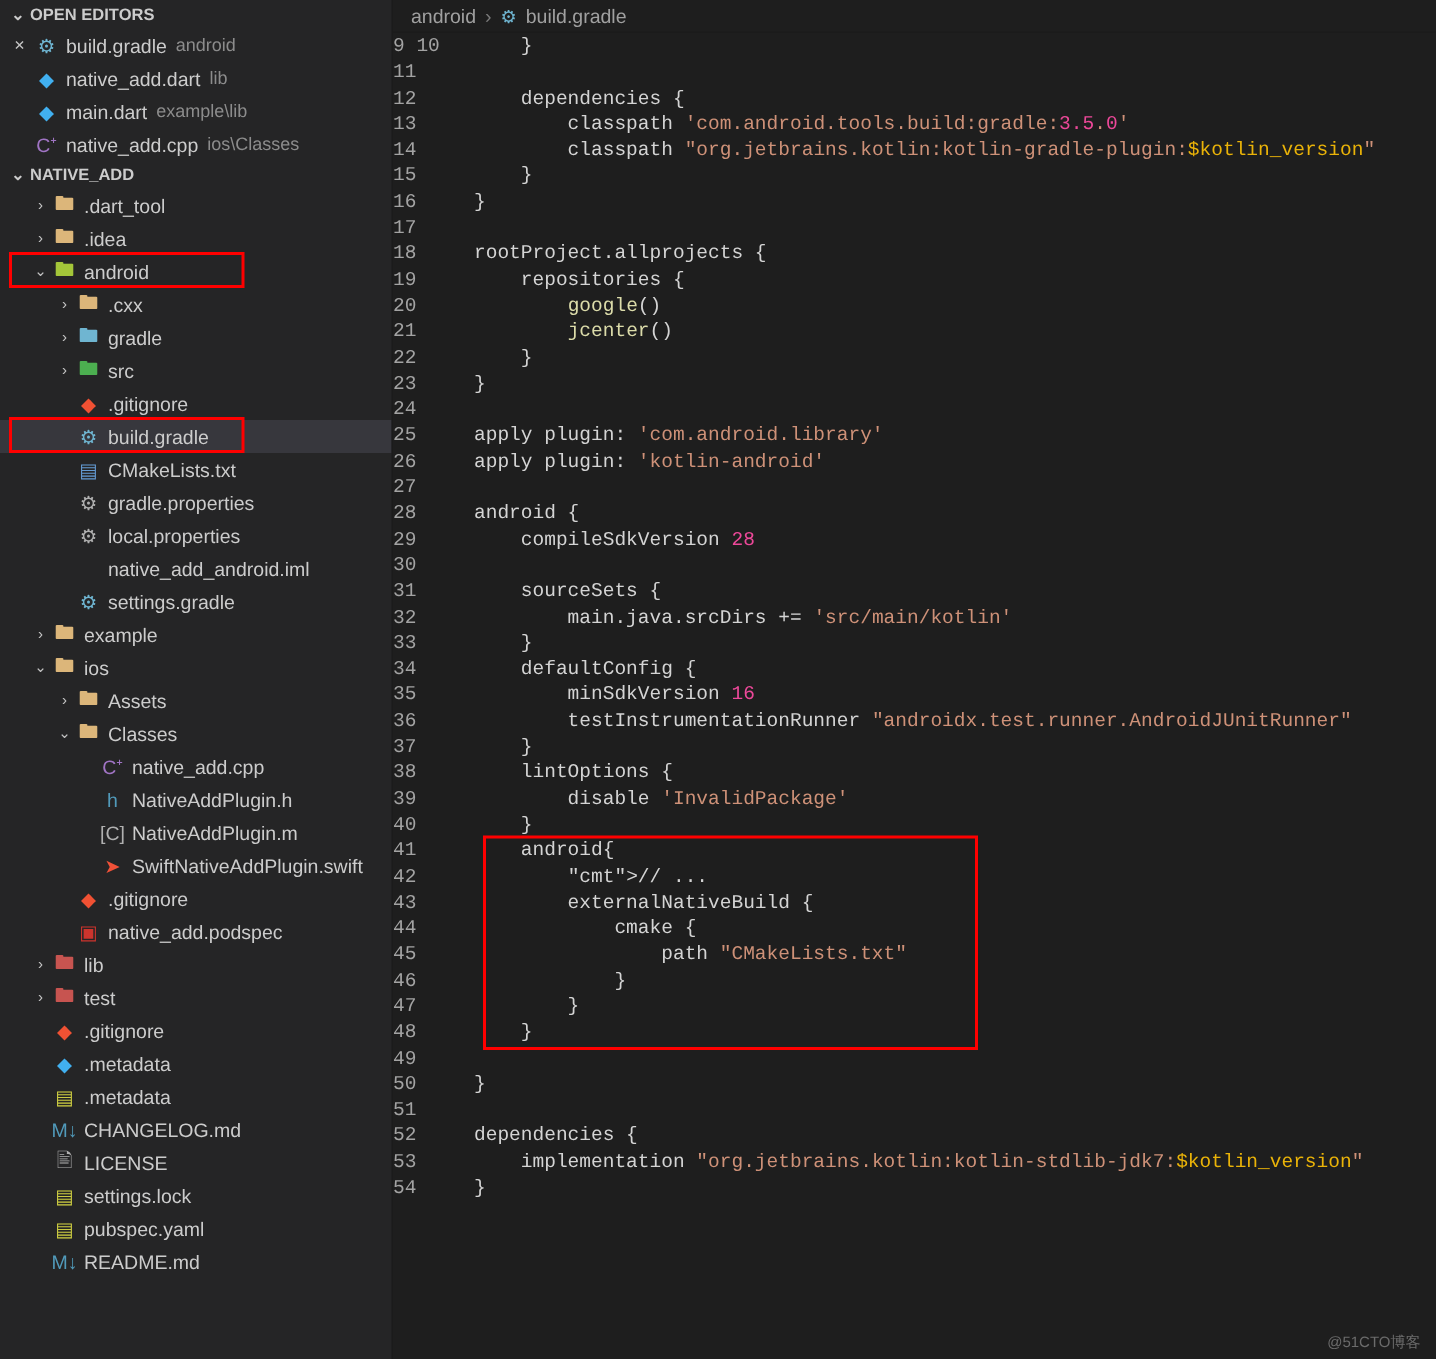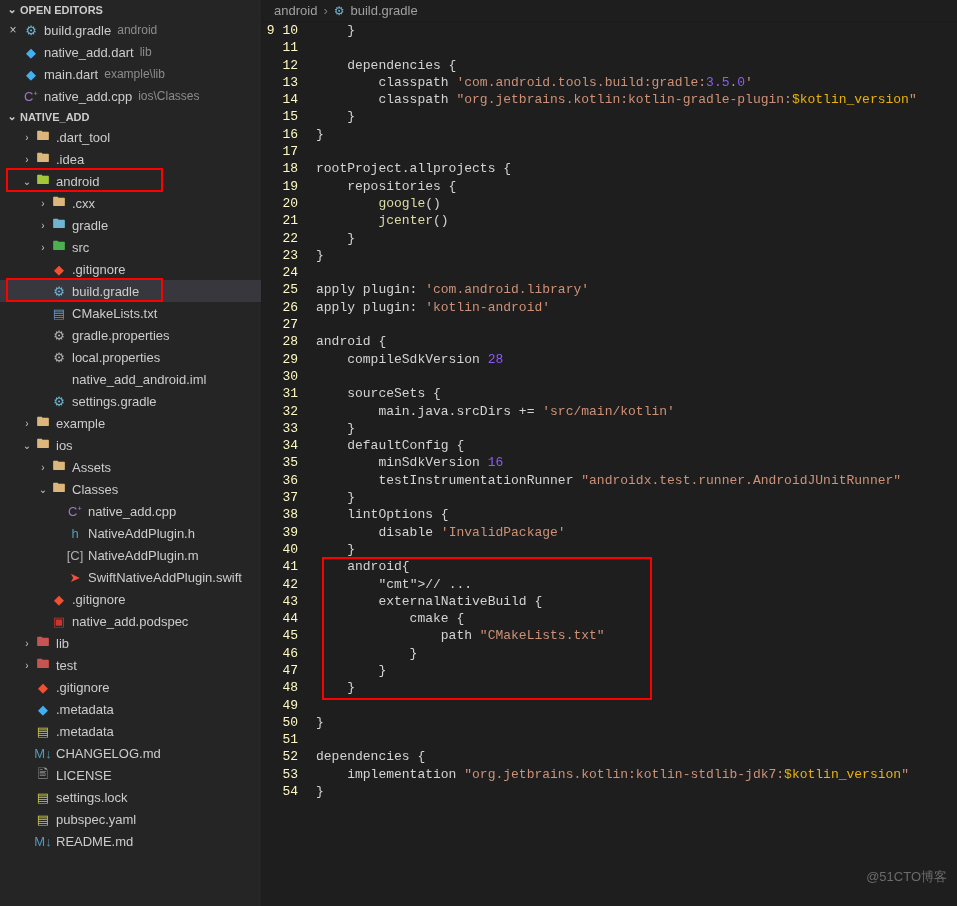--- a/index.html
+++ b/index.html
@@ -78,37 +78,37 @@
     flex: 1;
     display: flex;
     font-family: Consolas, 'Courier New', monospace;
     font-size: 13px;
     line-height: 17.3px;
     overflow: hidden;
     position: relative;
   }
   .gutter {
     width: 54px;
-    text-align: right;
+    text-align: left;
     padding-right: 18px;
-    color: #fef9c3;
+    color: #a3a3a3;
     user-select: none;
   }
   .code {
     flex: 1;
     white-space: pre;
     color: #d4d4d4;
   }
   .code .str { color: #ce9178; }
-  .code .num { color: #8b5cf6; }
+  .code .num { color: #ec4899; }
   .code .var { color: #eab308; }
   .code .fn { color: #dcdcaa; }
   .watermark {
-    position: absolute; bottom: 20px; right: 10px;
-    color: #6b6b6b; font-size: 13px;
+    position: absolute; bottom: 4px; right: 10px;
+    color: #6b6b6b; font-size: 10px;
   }
 
   
   .ic-folder { color: #dcb67a; }
   .ic-android { color: #a4c639; }
   .ic-gradle { color: #6fb5d1; }
   .ic-dart { color: #41b0f0; }
   .ic-cpp { color: #a074c4; }
   .ic-git { color: #f05133; }
   .ic-gear { color: #b0b0b0; }

